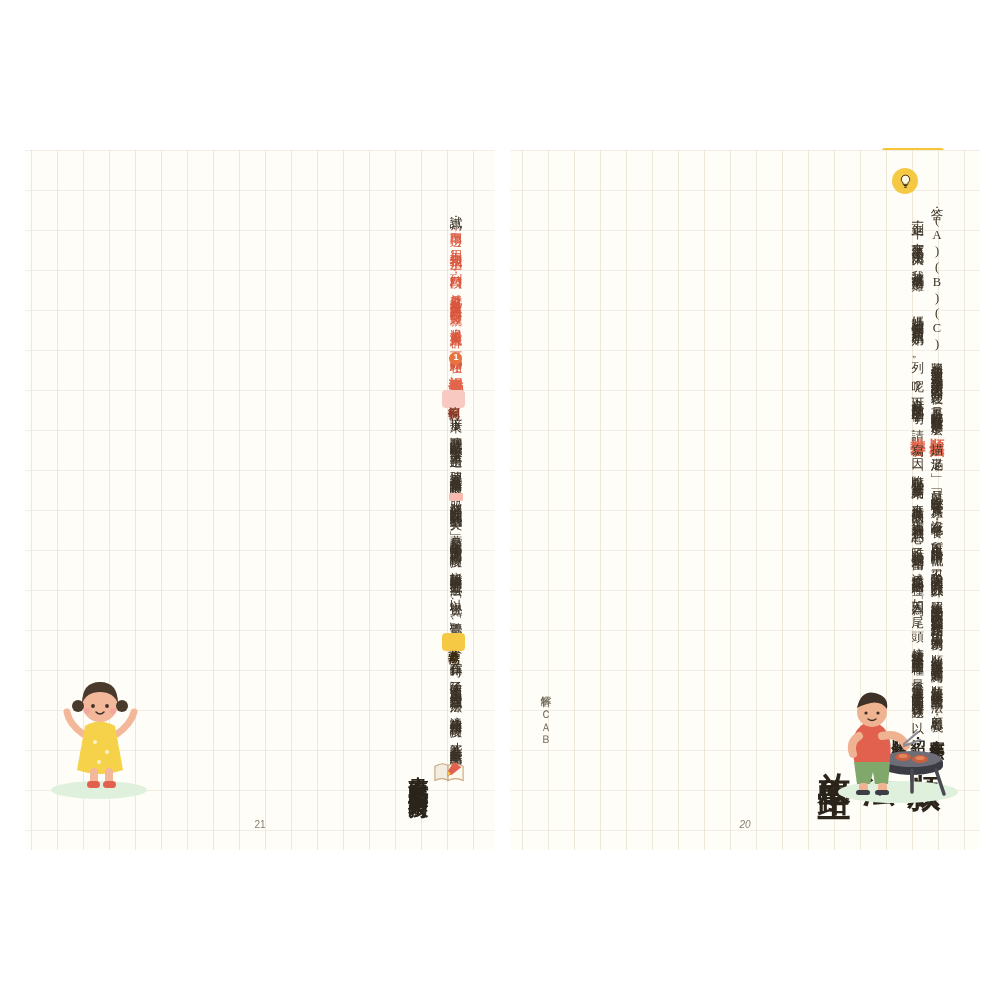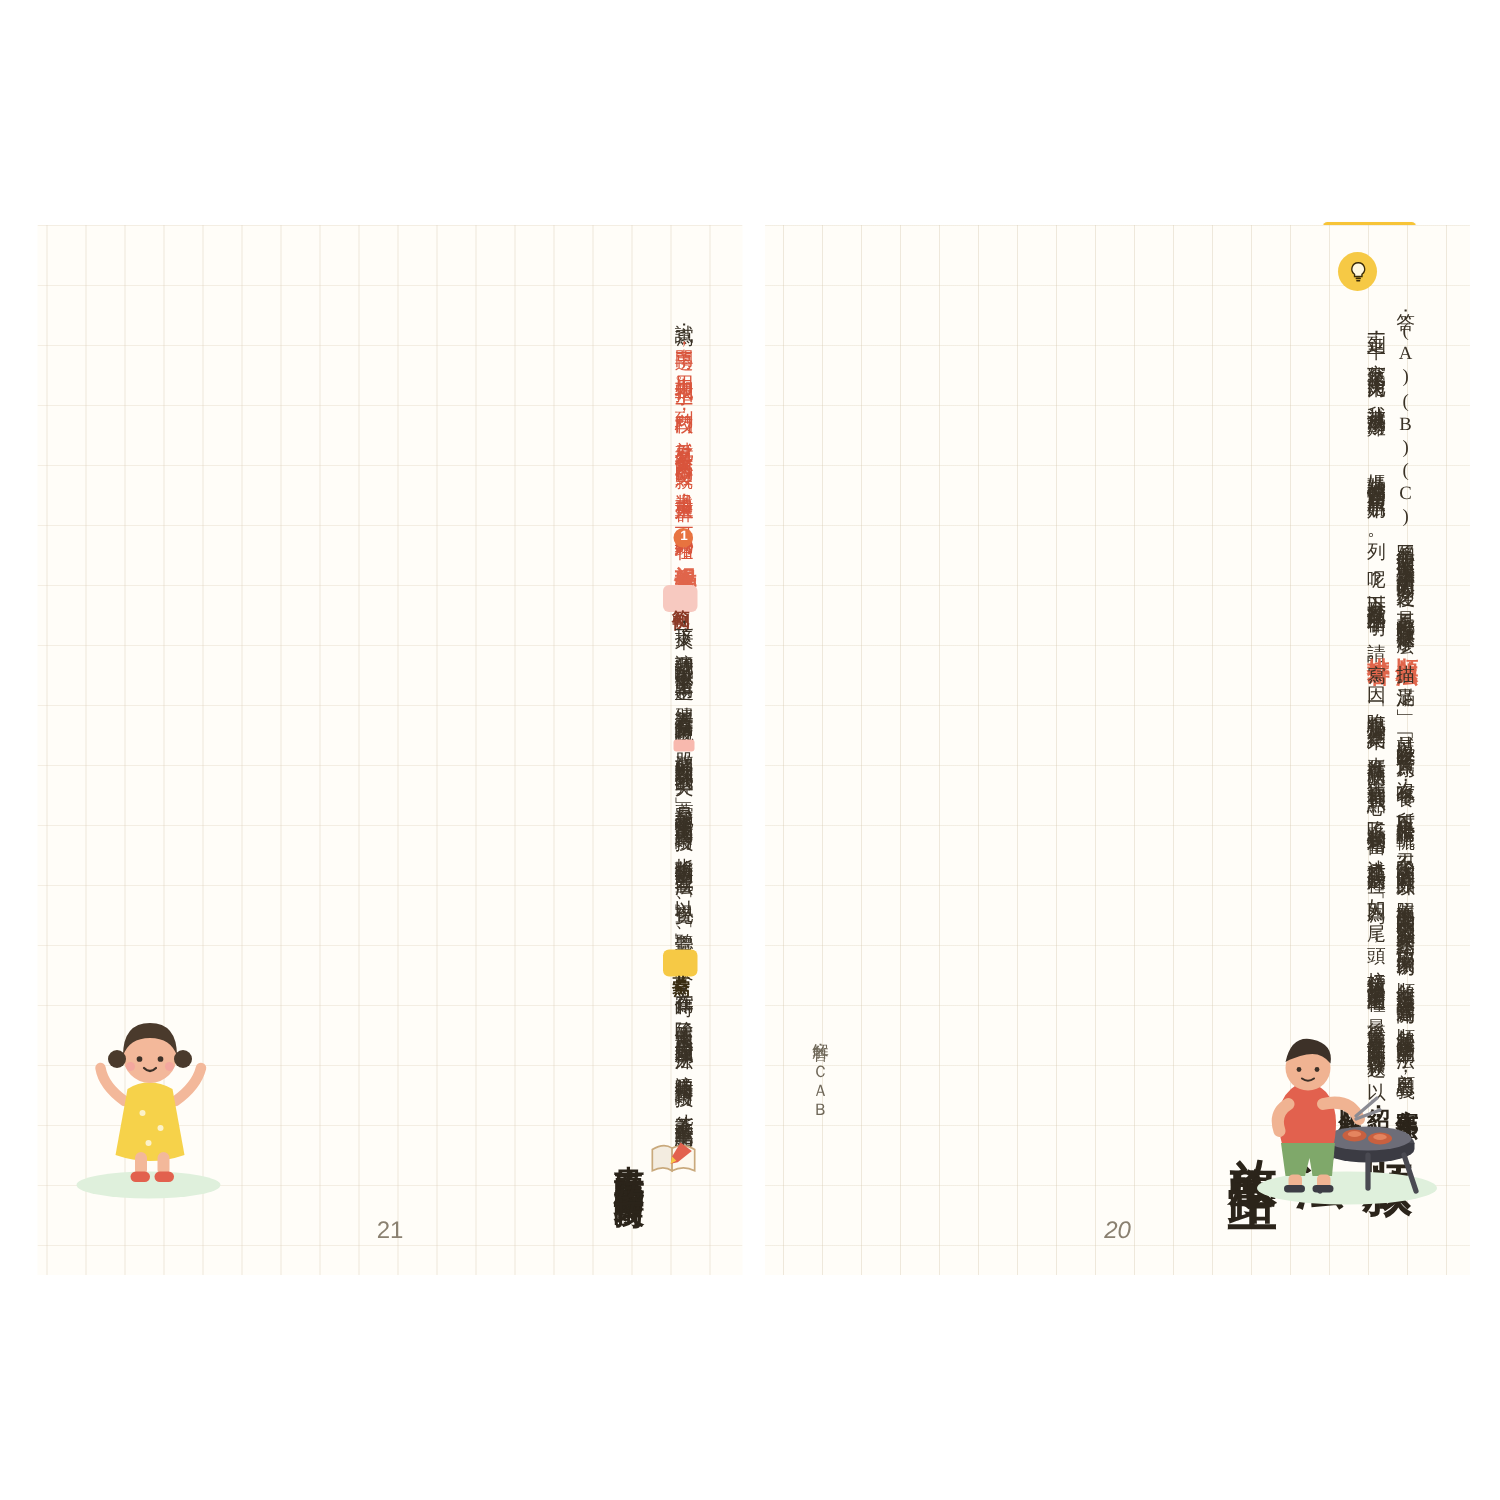--- a/index.html
+++ b/index.html
@@ -170,21 +170,21 @@
   .highlight-pink {
     background: #f8b9ae;
     border-radius: 2px;
   }
 
   
   .pagenum {
     position: absolute;
     bottom: 20px;
     font-family: "Liberation Sans", sans-serif;
-    font-size: 16px;
+    font-size: 10px;
     color: #8a8070;
   }
   .page.left  .pagenum { left: 50%; transform: translateX(-50%); }
   .page.right .pagenum { left: 50%; transform: translateX(-50%); font-style: italic; }
 
   
   .unit-tab {
     position: absolute;
     right: 56px;
     top: 148px;

